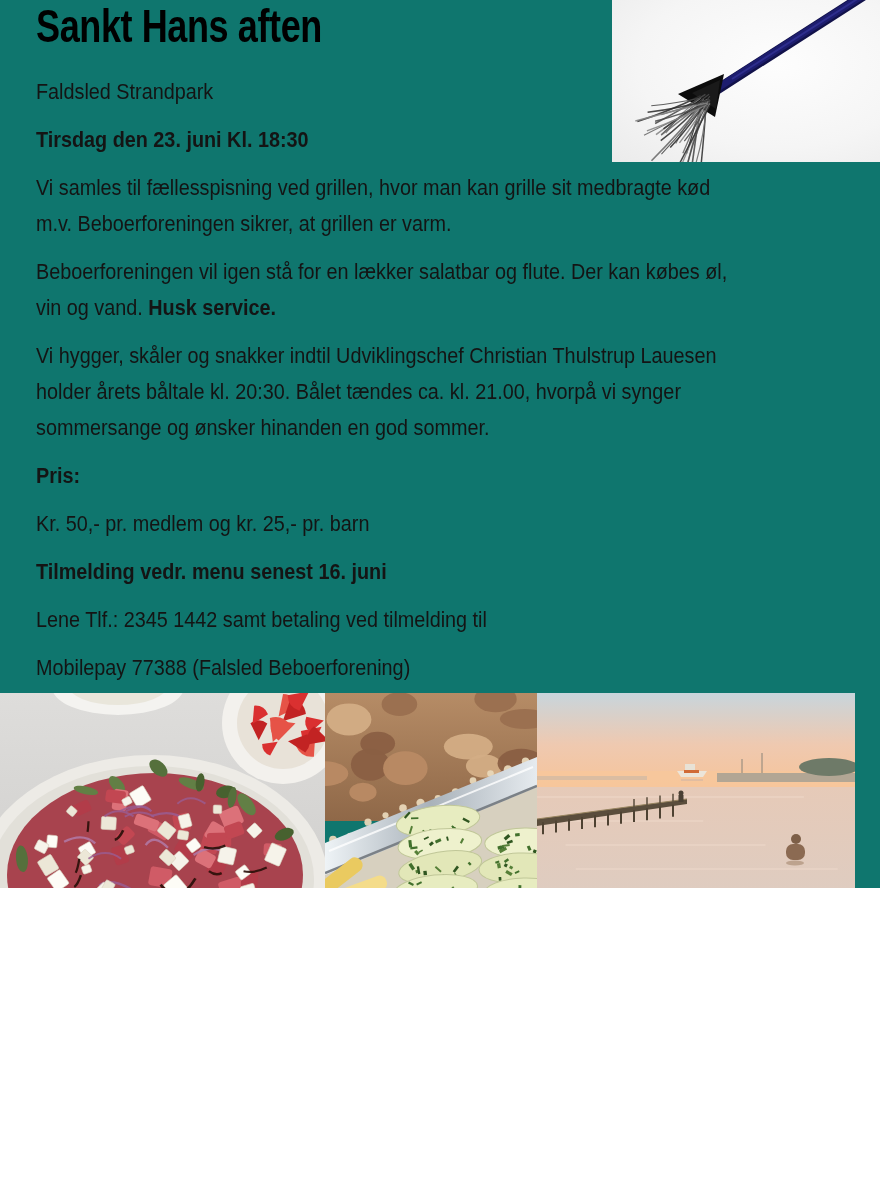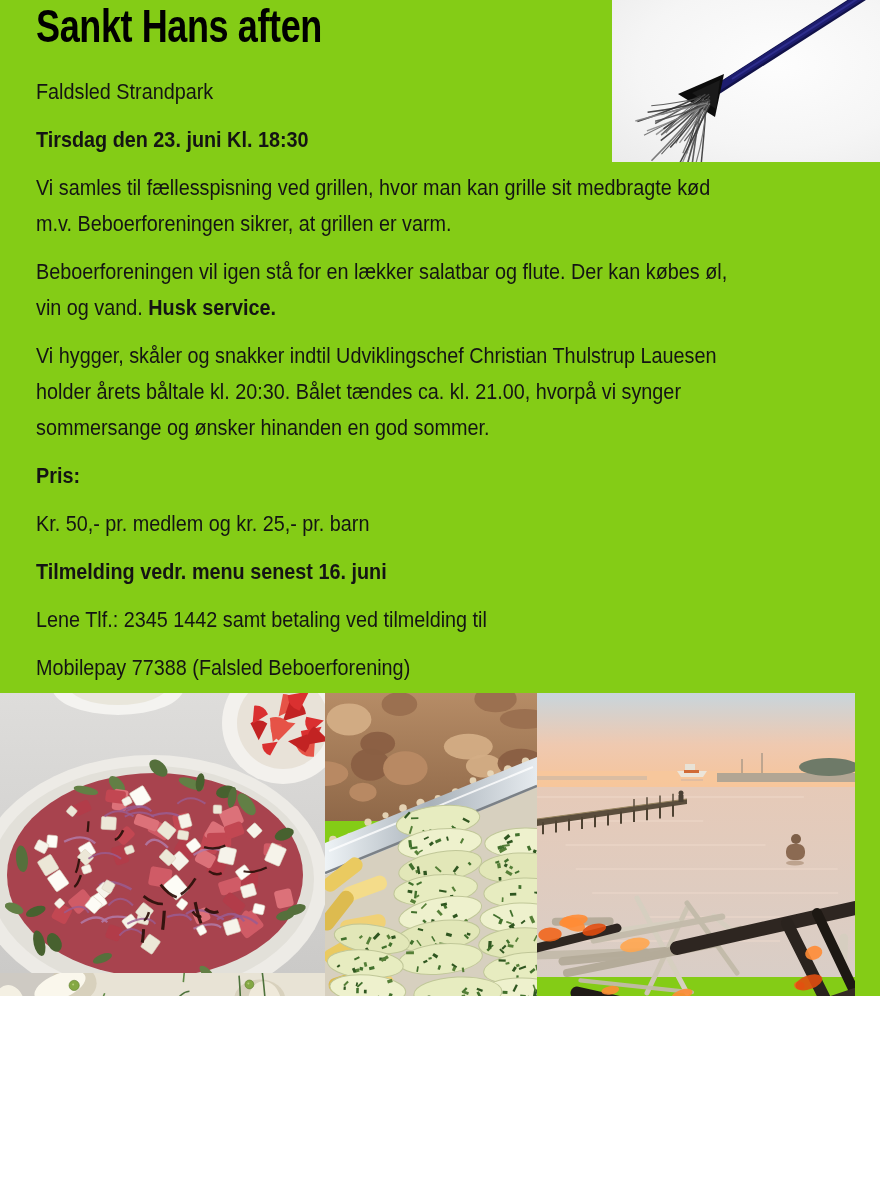--- a/index.html
+++ b/index.html
@@ -1,16 +1,16 @@
 <!DOCTYPE html>
 <html><head>
 <meta charset="utf-8">
 <style>
   html,body{margin:0;padding:0;background:#ffffff;}
-  .page{position:relative;width:880px;height:996px;background:#84cc16;overflow:hidden;
+  .page{position:relative;width:880px;height:888px;background:#0f766e;overflow:hidden;
         font-family:"Liberation Sans",sans-serif;color:#141414;}
   .content{position:absolute;left:36px;top:4px;width:940px;transform:scaleX(.90);transform-origin:left top;}
   .title{font-size:46px;line-height:44px;font-weight:700;color:#000;margin:0 0 26px 0;
          transform:scaleX(.87);transform-origin:left top;white-space:nowrap;letter-spacing:-.5px;}
   .line{font-size:22px;line-height:36px;white-space:nowrap;}
   .block{margin:0 0 12px 0;}
   .b{font-weight:700;}
   .pris-gap{margin-top:8px;}
   .broom-wrap{position:absolute;top:0;right:0;width:268px;height:162px;
       background:radial-gradient(ellipse at 62% 40%, #fdfdfd 0%, #f5f5f5 60%, #ebebeb 100%);}

